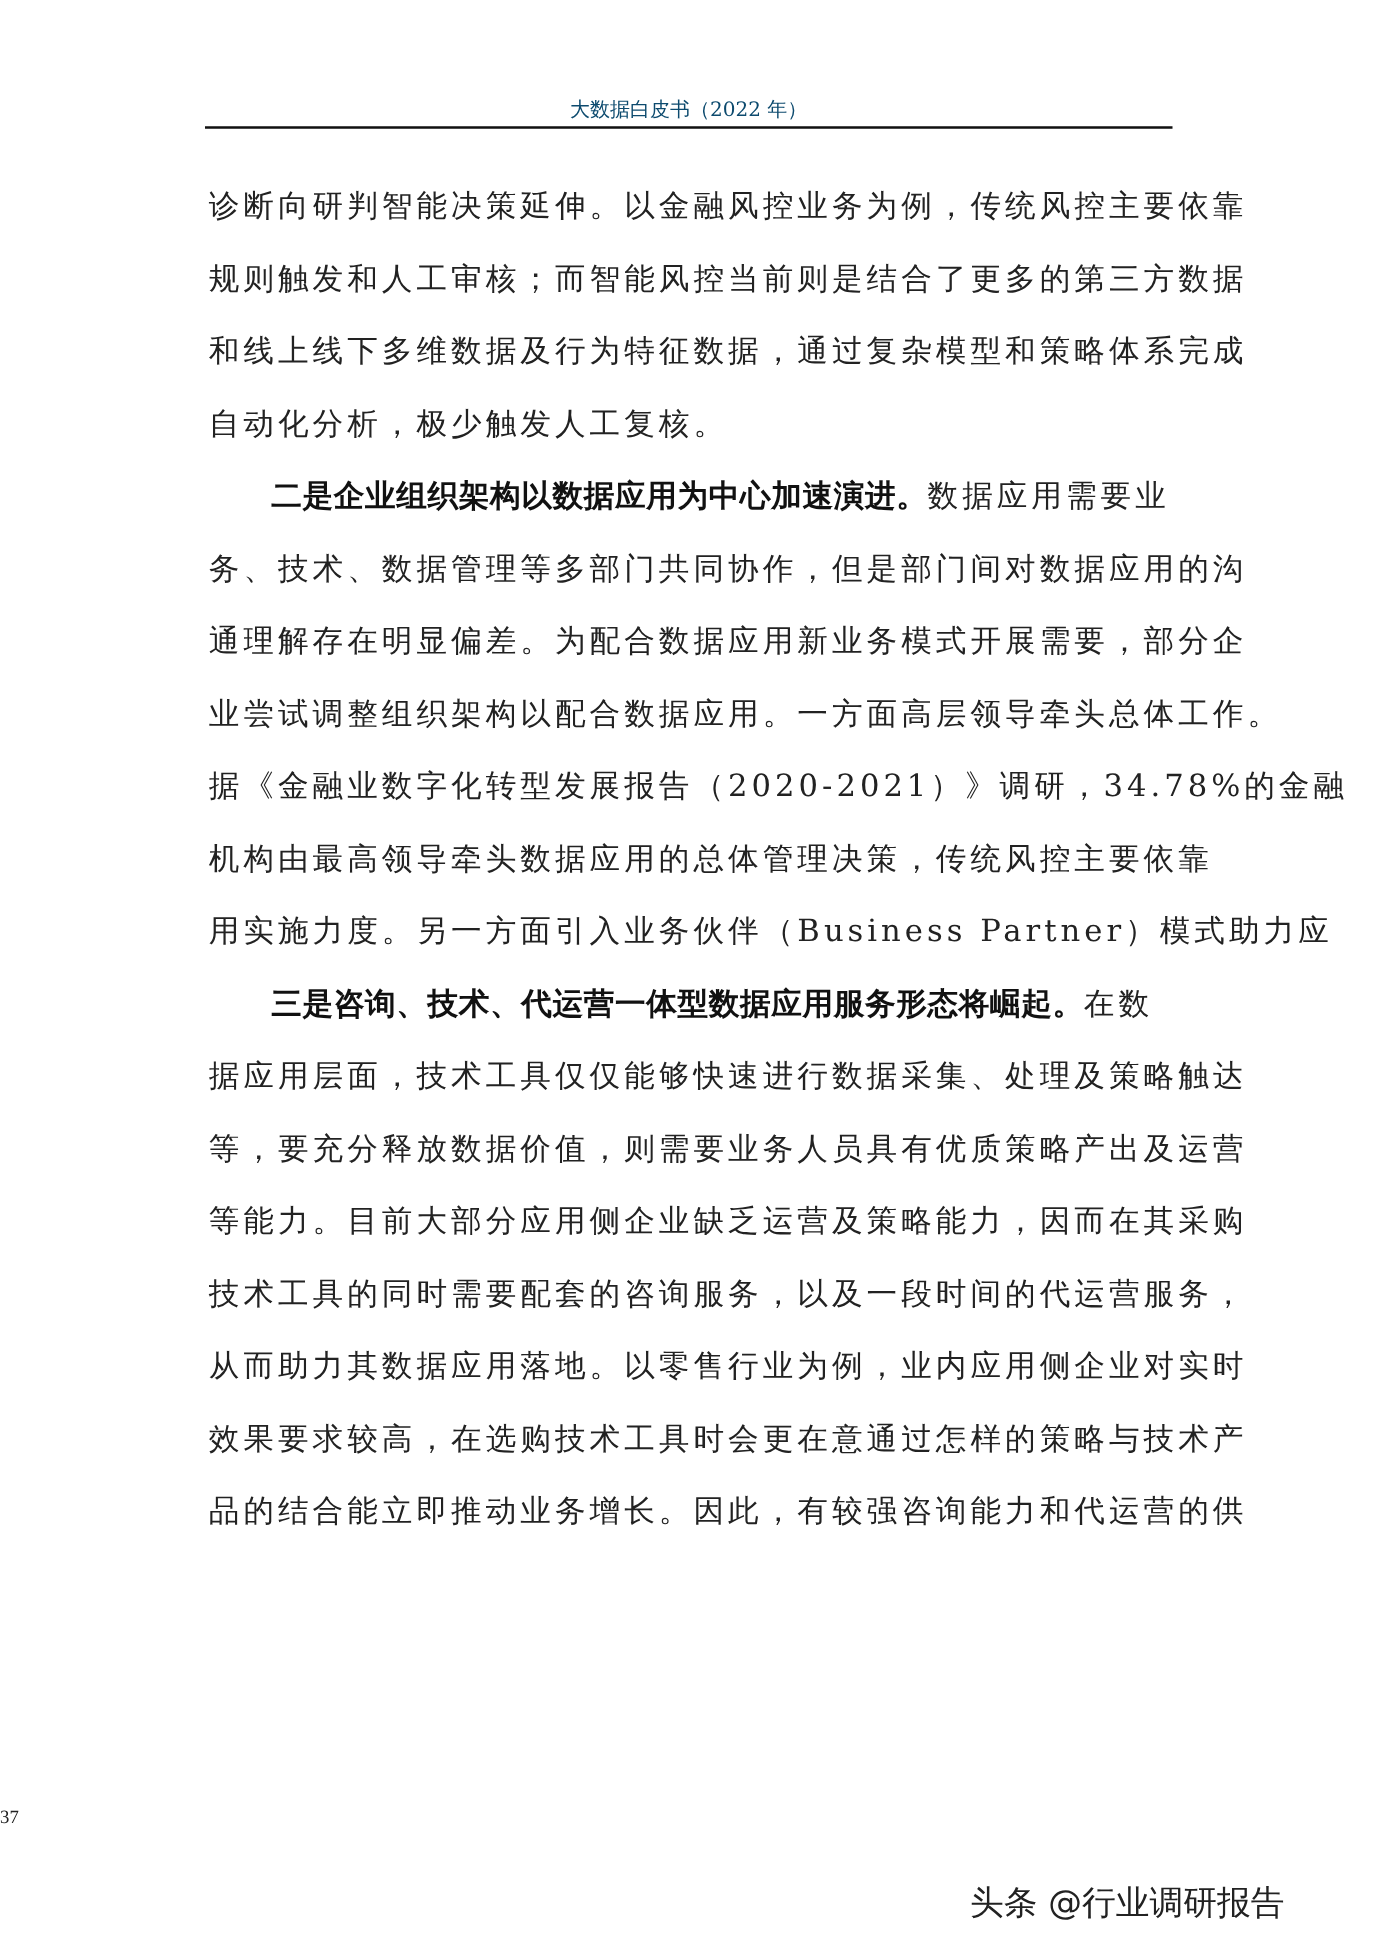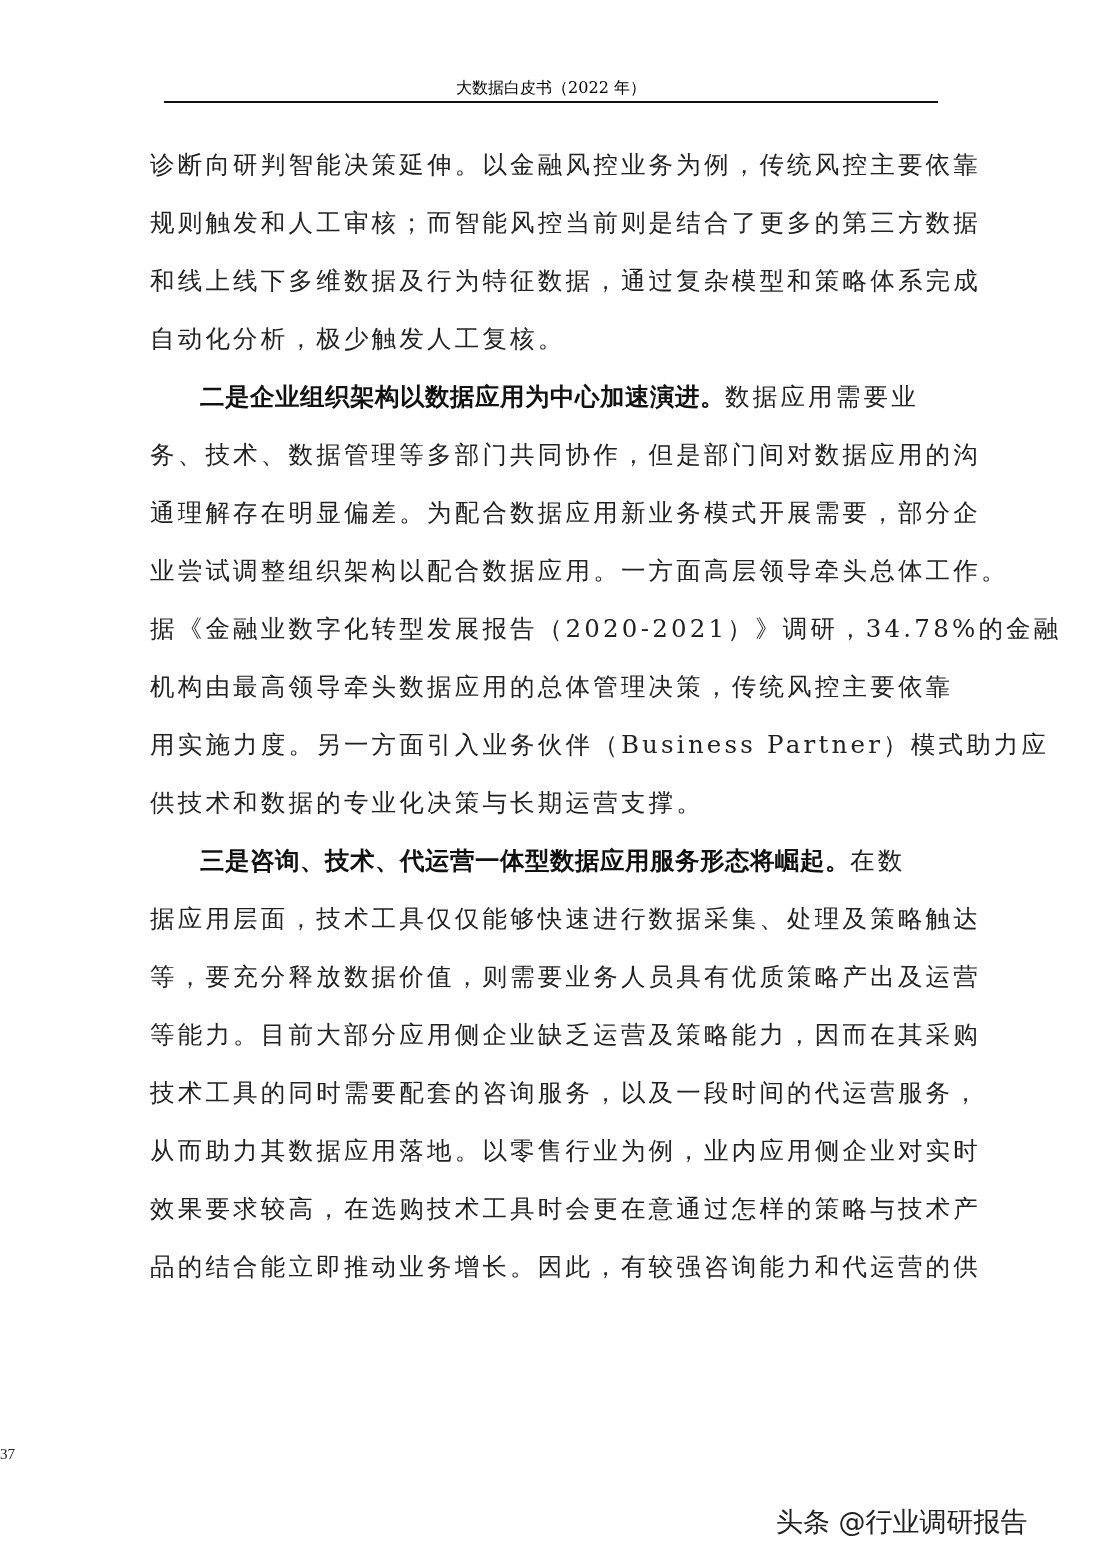--- a/index.html
+++ b/index.html
@@ -1,21 +1,21 @@
 <!DOCTYPE html>
 <html><head>
 <meta charset="utf-8">
 <style>
   html, body { margin:0; padding:0; background:#ffffff; }
   body { width:1102px; height:1559px; position:relative; overflow:hidden;
          font-family:"DejaVu Serif","Liberation Serif",serif; color:#1a1a1a; }
   .header-title { position:absolute; top:78px; left:0; width:1102px; text-align:center;
-         font-size:16px; color:#000000; font-family:"DejaVu Serif","Liberation Serif",serif; }
+         font-size:16px; color:#0c4a6e; font-family:"DejaVu Serif","Liberation Serif",serif; }
   .header-rule { position:absolute; top:101px; left:164px; width:774px; height:2px; background:#111; }
-  .body-text { position:absolute; top:136px; left:150px; width:775px; }
+  .body-text { position:absolute; top:136px; left:167px; width:775px; }
   .line { height:58px; line-height:58px; font-size:24.5px; white-space:nowrap;
           letter-spacing:3.2px; color:#222; }
   .line.indent { padding-left:50px; }
   .bold { font-weight:bold; letter-spacing:0.5px; color:#111;margin-top:48px; }
   .page-number { position:absolute; top:1446px; left:0; width:1102px; 
           font-size:15px; font-family:"Liberation Serif",serif; color:#222; }
   .watermark { position:absolute; top:1504px; left:776px; font-size:27px; color:#222;
           font-family:"DejaVu Sans","Liberation Sans",sans-serif; letter-spacing:0px;
           text-shadow:0 0 1px #fff, 1px 1px 0 #fff; }
 </style>
@@ -30,21 +30,20 @@
   <div class="line"><span>规则触发和人工审核；而智能风控当前则是结合了更多的第三方数据</span></div>
   <div class="line"><span>和线上线下多维数据及行为特征数据，通过复杂模型和策略体系完成</span></div>
   <div class="line"><span>自动化分析，极少触发人工复核。</span></div>
   <div class="line indent"><span class="bold">二是企业组织架构以数据应用为中心加速演进。</span><span>数据应用需要业</span></div>
   <div class="line"><span>务、技术、数据管理等多部门共同协作，但是部门间对数据应用的沟</span></div>
   <div class="line"><span>通理解存在明显偏差。为配合数据应用新业务模式开展需要，部分企</span></div>
   <div class="line"><span>业尝试调整组织架构以配合数据应用。一方面高层领导牵头总体工作。</span></div>
   <div class="line"><span>据《金融业数字化转型发展报告（2020-2021）》调研，34.78%的金融</span></div>
   <div class="line"><span>机构由最高领导牵头数据应用的总体管理决策，传统风控主要依靠</span></div>
   <div class="line"><span>用实施力度。另一方面引入业务伙伴（Business Partner）模式助力应</span></div>
-  <div class="line"><span>供技术和数据的专业化决策与长期运营支撑。</span></div>
   <div class="line indent"><span class="bold">三是咨询、技术、代运营一体型数据应用服务形态将崛起。</span><span>在数</span></div>
   <div class="line"><span>据应用层面，技术工具仅仅能够快速进行数据采集、处理及策略触达</span></div>
   <div class="line"><span>等，要充分释放数据价值，则需要业务人员具有优质策略产出及运营</span></div>
   <div class="line"><span>等能力。目前大部分应用侧企业缺乏运营及策略能力，因而在其采购</span></div>
   <div class="line"><span>技术工具的同时需要配套的咨询服务，以及一段时间的代运营服务，</span></div>
   <div class="line"><span>从而助力其数据应用落地。以零售行业为例，业内应用侧企业对实时</span></div>
   <div class="line"><span>效果要求较高，在选购技术工具时会更在意通过怎样的策略与技术产</span></div>
   <div class="line"><span>品的结合能立即推动业务增长。因此，有较强咨询能力和代运营的供</span></div>
 </div>
 

